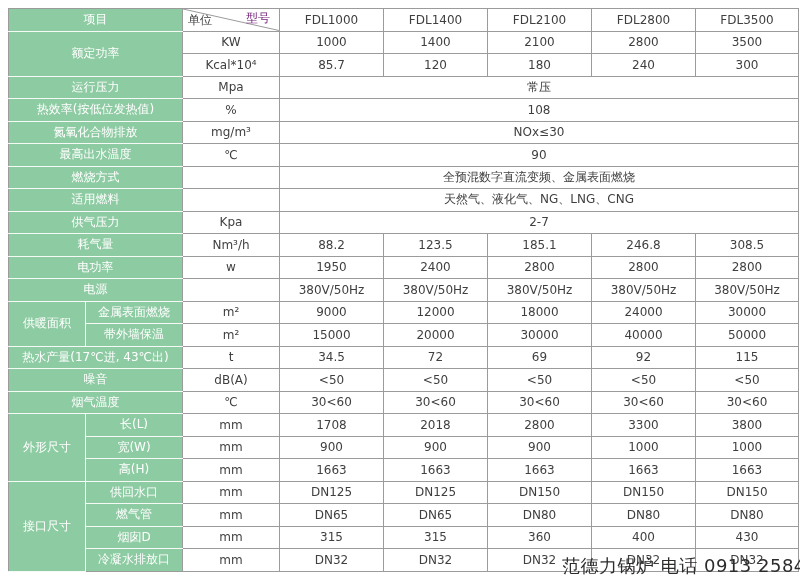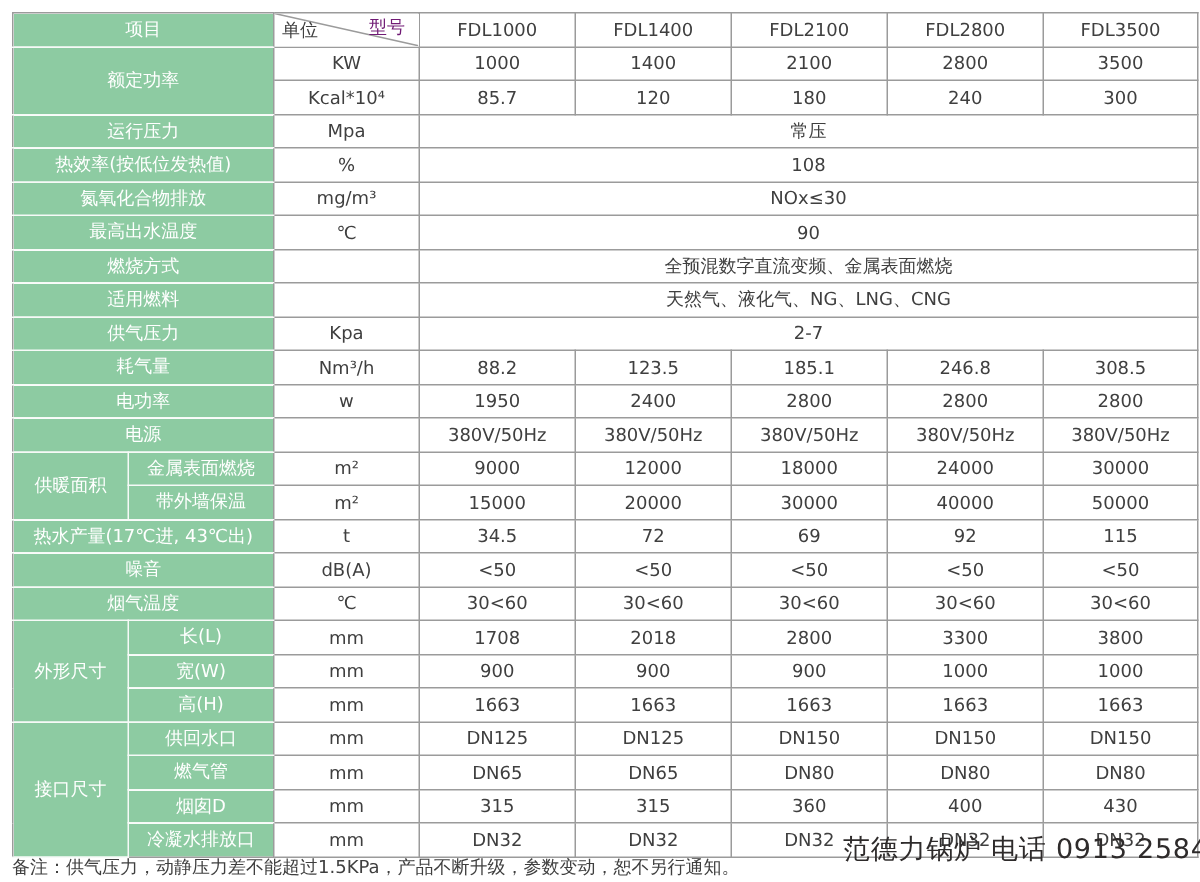--- a/index.html
+++ b/index.html
@@ -272,16 +272,15 @@
           <td class="u">mm</td>
           <td class="v">DN32</td>
           <td class="v">DN32</td>
           <td class="v">DN32</td>
           <td class="v">DN32</td>
           <td class="v">DN32</td>
         </tr>
       </tbody>
   </table>
 
-  <div class="note">备注：供气压力，动静压力差不能超过1.5KPa，产品不断升级，参数变动，恕不另行通知。</div>
 
   <div class="contact">范德力锅炉 电话 0913 2584118</div>
 </div>
 
 </body></html>

